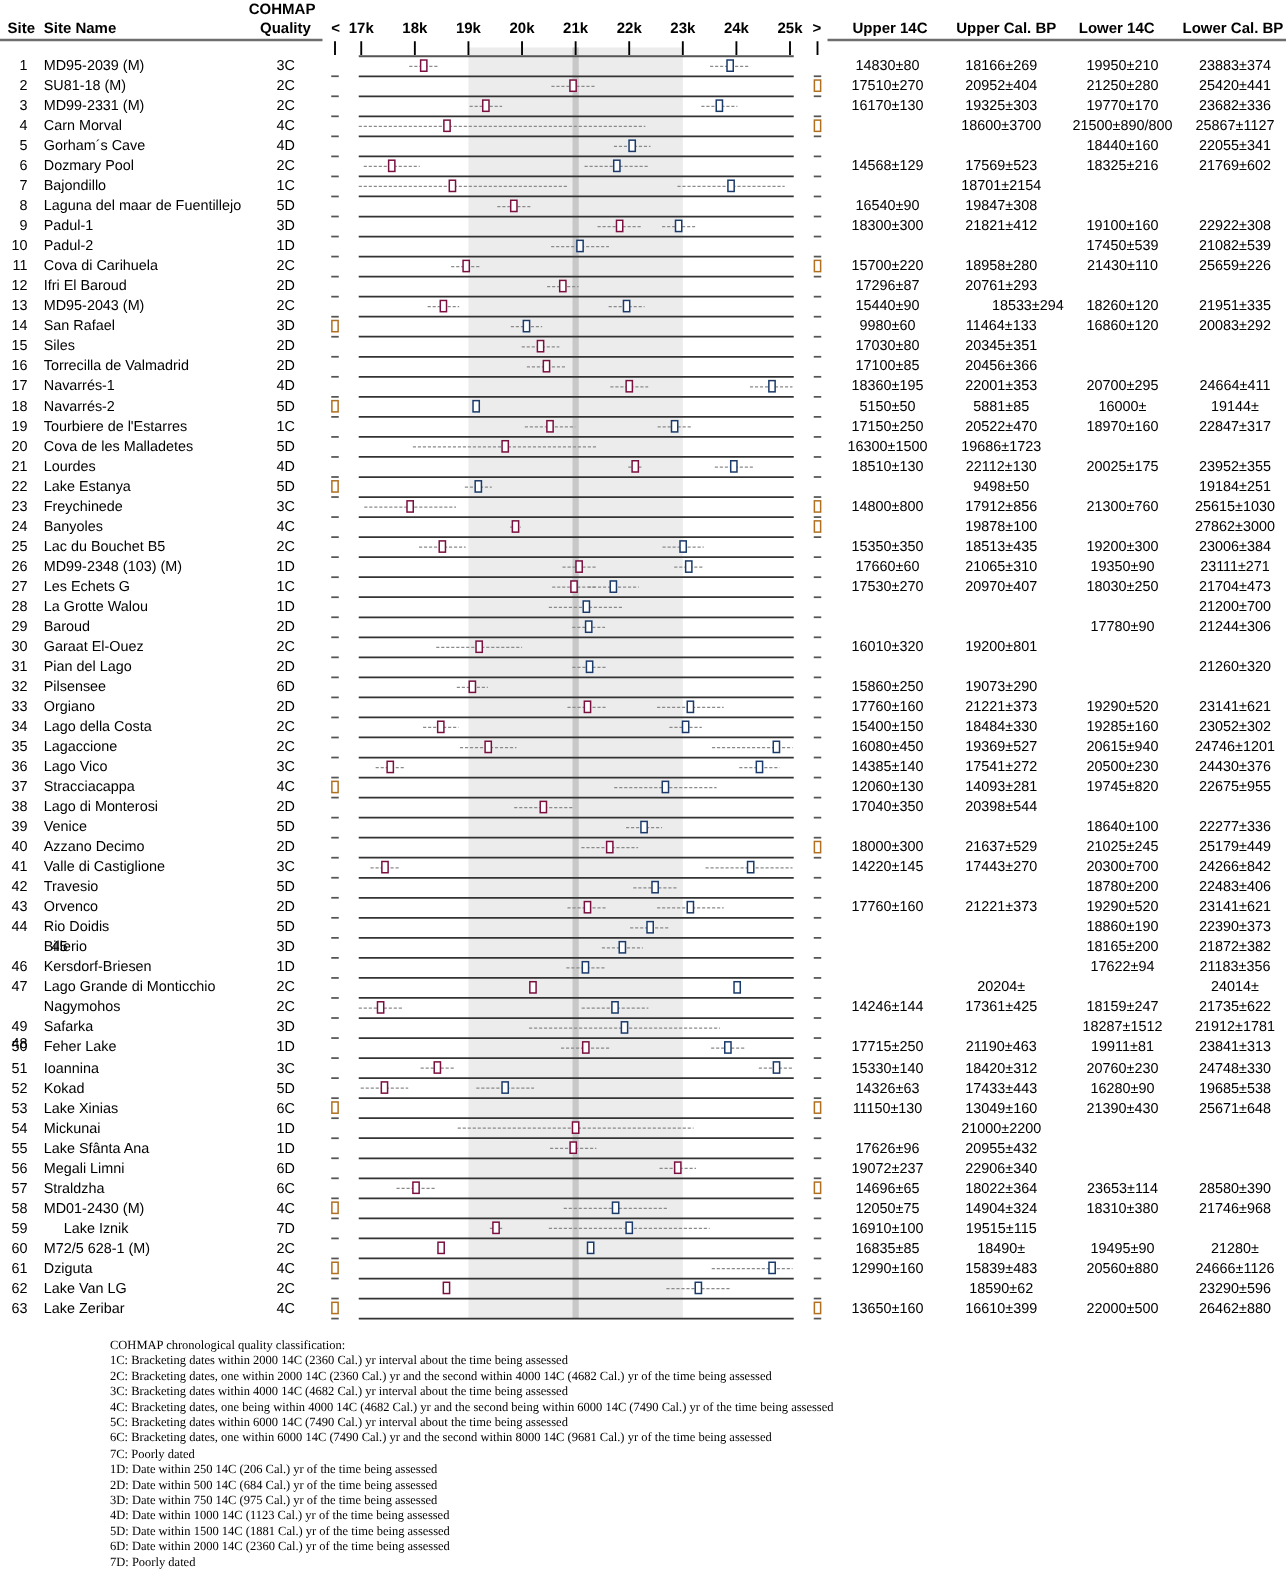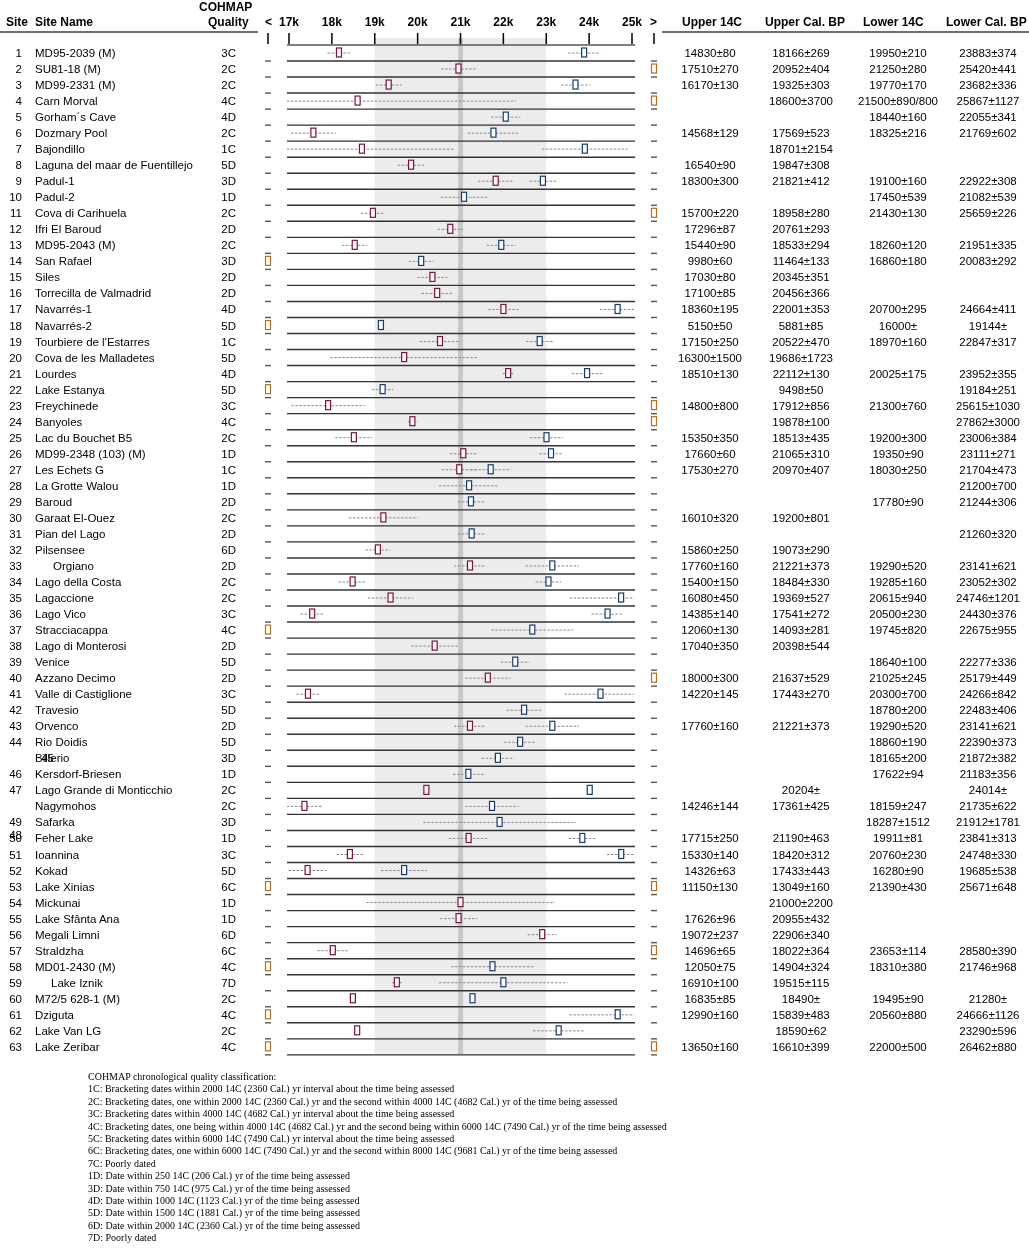--- a/index.html
+++ b/index.html
@@ -503,42 +503,42 @@
     <div class="cell qual" style="left: 206px; top: 190.27px;">1D</div>
     <div class="cell dcol" style="left: 660px; top: 190.27px;"></div>
     <div class="cell dcol" style="left: 751px; top: 190.27px;"></div>
     <div class="cell dcol" style="left: 848px; top: 190.27px;">17450±539</div>
     <div class="cell dcol" style="left: 938px; top: 190.27px;">21082±539</div>
     <div class="cell num" style="left: 0px; top: 206.3px;">11</div>
     <div class="cell " style="left: 35px; top: 206.3px;">Cova di Carihuela</div>
     <div class="cell qual" style="left: 206px; top: 206.3px;">2C</div>
     <div class="cell dcol" style="left: 660px; top: 206.3px;">15700±220</div>
     <div class="cell dcol" style="left: 751px; top: 206.3px;">18958±280</div>
-    <div class="cell dcol" style="left: 848px; top: 206.3px;">21430±130</div>
+    <div class="cell dcol" style="left: 848px; top: 206.3px;">21430±110</div>
     <div class="cell dcol" style="left: 938px; top: 206.3px;">25659±226</div>
     <div class="cell num" style="left: 0px; top: 222.33px;">12</div>
     <div class="cell " style="left: 35px; top: 222.33px;">Ifri El Baroud</div>
     <div class="cell qual" style="left: 206px; top: 222.33px;">2D</div>
     <div class="cell dcol" style="left: 660px; top: 222.33px;">17296±87</div>
     <div class="cell dcol" style="left: 751px; top: 222.33px;">20761±293</div>
     <div class="cell dcol" style="left: 848px; top: 222.33px;"></div>
     <div class="cell dcol" style="left: 938px; top: 222.33px;"></div>
     <div class="cell num" style="left: 0px; top: 238.36px;">13</div>
     <div class="cell " style="left: 35px; top: 238.36px;">MD95-2043 (M)</div>
     <div class="cell qual" style="left: 206px; top: 238.36px;">2C</div>
     <div class="cell dcol" style="left: 660px; top: 238.36px;">15440±90</div>
-    <div class="cell dcol" style="left: 751px; top: 238.36px;">18533±294</div>
+    <div class="cell dcol" style="left: 751px; top: 238.36px; text-align: right;">18533±294</div>
     <div class="cell dcol" style="left: 848px; top: 238.36px;">18260±120</div>
     <div class="cell dcol" style="left: 938px; top: 238.36px;">21951±335</div>
     <div class="cell num" style="left: 0px; top: 254.39px;">14</div>
     <div class="cell " style="left: 35px; top: 254.39px;">San Rafael</div>
     <div class="cell qual" style="left: 206px; top: 254.39px;">3D</div>
     <div class="cell dcol" style="left: 660px; top: 254.39px;">9980±60</div>
     <div class="cell dcol" style="left: 751px; top: 254.39px;">11464±133</div>
-    <div class="cell dcol" style="left: 848px; top: 254.39px;">16860±180</div>
+    <div class="cell dcol" style="left: 848px; top: 254.39px;">16860±120</div>
     <div class="cell dcol" style="left: 938px; top: 254.39px;">20083±292</div>
     <div class="cell num" style="left: 0px; top: 270.42px;">15</div>
     <div class="cell " style="left: 35px; top: 270.42px;">Siles</div>
     <div class="cell qual" style="left: 206px; top: 270.42px;">2D</div>
     <div class="cell dcol" style="left: 660px; top: 270.42px;">17030±80</div>
     <div class="cell dcol" style="left: 751px; top: 270.42px;">20345±351</div>
     <div class="cell dcol" style="left: 848px; top: 270.42px;"></div>
     <div class="cell dcol" style="left: 938px; top: 270.42px;"></div>
     <div class="cell num" style="left: 0px; top: 286.45px;">16</div>
     <div class="cell " style="left: 35px; top: 286.45px;">Torrecilla de Valmadrid</div>
@@ -653,21 +653,21 @@
     <div class="cell dcol" style="left: 848px; top: 526.9px;"></div>
     <div class="cell dcol" style="left: 938px; top: 526.9px;">21260±320</div>
     <div class="cell num" style="left: 0px; top: 542.93px;">32</div>
     <div class="cell " style="left: 35px; top: 542.93px;">Pilsensee</div>
     <div class="cell qual" style="left: 206px; top: 542.93px;">6D</div>
     <div class="cell dcol" style="left: 660px; top: 542.93px;">15860±250</div>
     <div class="cell dcol" style="left: 751px; top: 542.93px;">19073±290</div>
     <div class="cell dcol" style="left: 848px; top: 542.93px;"></div>
     <div class="cell dcol" style="left: 938px; top: 542.93px;"></div>
     <div class="cell num" style="left: 0px; top: 558.96px;">33</div>
-    <div class="cell " style="left: 35px; top: 558.96px; margin-left: 18px;">Orgiano</div>
+    <div class="cell " style="left: 35px; top: 558.96px;">Orgiano</div>
     <div class="cell qual" style="left: 206px; top: 558.96px;">2D</div>
     <div class="cell dcol" style="left: 660px; top: 558.96px;">17760±160</div>
     <div class="cell dcol" style="left: 751px; top: 558.96px;">21221±373</div>
     <div class="cell dcol" style="left: 848px; top: 558.96px;">19290±520</div>
     <div class="cell dcol" style="left: 938px; top: 558.96px;">23141±621</div>
     <div class="cell num" style="left: 0px; top: 574.99px;">34</div>
     <div class="cell " style="left: 35px; top: 574.99px;">Lago della Costa</div>
     <div class="cell qual" style="left: 206px; top: 574.99px;">2C</div>
     <div class="cell dcol" style="left: 660px; top: 574.99px;">15400±150</div>
     <div class="cell dcol" style="left: 751px; top: 574.99px;">18484±330</div>
@@ -881,18 +881,19 @@
 <div id="legend">
   <div>COHMAP chronological quality classification:</div>
 <div>1C: Bracketing dates within 2000 14C (2360 Cal.) yr interval about the time being assessed</div>
     <div>2C: Bracketing dates, one within 2000 14C (2360 Cal.) yr and the second within 4000 14C (4682 Cal.) yr of the time being assessed</div>
     <div>3C: Bracketing dates within 4000 14C (4682 Cal.) yr interval about the time being assessed</div>
     <div>4C: Bracketing dates, one being within 4000 14C (4682 Cal.) yr and the second being within 6000 14C (7490 Cal.) yr of the time being assessed</div>
     <div>5C: Bracketing dates within 6000 14C (7490 Cal.) yr interval about the time being assessed</div>
     <div>6C: Bracketing dates, one within 6000 14C (7490 Cal.) yr and the second within 8000 14C (9681 Cal.) yr of the time being assessed</div>
     <div>7C: Poorly dated</div>
     <div>1D: Date within 250 14C (206 Cal.) yr of the time being assessed</div>
+    <div>2D: Date within 500 14C (684 Cal.) yr of the time being assessed</div>
     <div>3D: Date within 750 14C (975 Cal.) yr of the time being assessed</div>
     <div>4D: Date within 1000 14C (1123 Cal.) yr of the time being assessed</div>
     <div>5D: Date within 1500 14C (1881 Cal.) yr of the time being assessed</div>
     <div>6D: Date within 2000 14C (2360 Cal.) yr of the time being assessed</div>
     <div>7D: Poorly dated</div>
   </div>
 
 </body></html>

